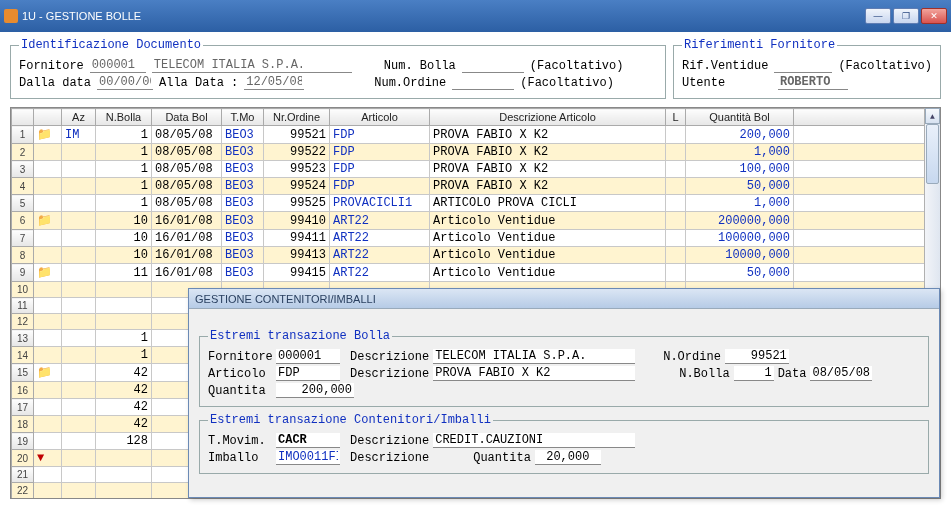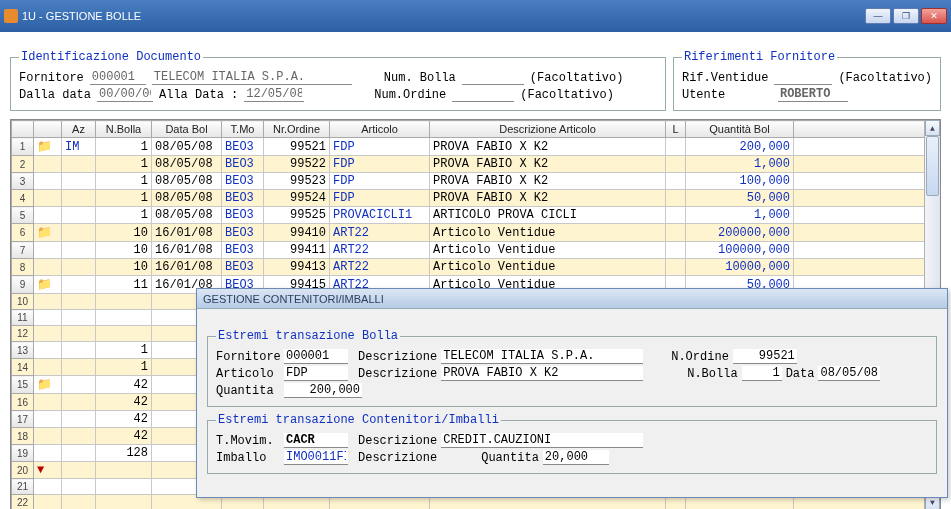--- a/index.html
+++ b/index.html
@@ -10,21 +10,21 @@
 .title-text { flex: 1; }
 .win-btns { display: flex; gap: 2px; }
 .win-btn { width: 26px; height: 16px; background: linear-gradient(#f0f4fb,#c8d6ef); border: 1px solid #5f7db3; border-radius: 2px; display:flex; align-items:center; justify-content:center; font-size:9px; color:#2a4880; cursor:pointer; }
 .win-btn.close { background: linear-gradient(#f2a49c,#d9534f); color:#fff; border-color:#a03028; }
 
 .content { padding: 6px 10px 0 10px; font-family: "Courier New", monospace; }
 
 fieldset { border: 1px solid #9aa; padding: 4px 8px 6px 8px; position: relative; }
 legend { color: #1030c0; font-size: 12px; padding: 0 2px; }
 
-.top-row { display: flex; gap: 7px; margin-top: 12px; }
+.top-row { display: flex; gap: 7px; }
 .box-ident { flex: 1; }
 .box-rif { width: 268px; }
 
 .fieldrow { display: flex; align-items: center; gap: 6px; margin: 2px 0; white-space: nowrap; }
 .lbl { color: #000; }
 .val-link { color: #1030c0; }
 .input { background: #fff; border: none; border-bottom: 1px solid #888; padding: 0 2px; height: 15px; font-family: inherit; font-size: 12px; }
 .input-ro { color: #666; }
 .facolt { color: #000; }
 
@@ -36,21 +36,21 @@
 .grid .rownum { background: linear-gradient(#fdfdfd,#e6e6e6); border:1px solid #aaa; text-align:center; font-family:Tahoma,sans-serif; font-size:10px; color:#444; }
 .grid .link { color: #1030c0; }
 .grid .num { text-align: right; }
 .folder { color: #d8a038; }
 .redmark { color: #c00000; font-size:10px;}
 
 .vscroll { position:absolute; right:0; top:0; bottom:0; width:16px; background: linear-gradient(90deg,#f2f4f8,#dfe6f0); border-left:1px solid #b0b0b0;}
 .vscroll .sbtn { height:16px; background:linear-gradient(#f6f9fd,#d7e2f1); border:1px solid #9ab; display:flex;align-items:center;justify-content:center; font-size:8px; color:#446;}
 .vscroll .thumb { position:absolute; top:16px; left:1px; right:1px; height:60px; background:linear-gradient(#e9f0fa,#c7d8ef); border:1px solid #9ab; border-radius:2px;}
 
-.dialog { position: absolute; left: 196px; top: 288px; width: 752px; height: 210px; background: #f0f0f0; border: 1px solid #6b8ab5; box-shadow: 2px 2px 5px rgba(0,0,0,0.2); }
+.dialog { position: absolute; left: 188px; top: 288px; width: 752px; height: 210px; background: #f0f0f0; border: 1px solid #6b8ab5; box-shadow: 2px 2px 5px rgba(0,0,0,0.2); }
 .dialog .dlg-title { background: linear-gradient(#dbe6f4,#b6cbe6); height: 20px; display:flex; align-items:center; padding:0 6px; font-family: Tahoma,sans-serif; font-size:11px; color:#2a4060; border-bottom:1px solid #9ab;}
 .dialog .dlg-body { padding: 20px 10px; }
 .dlg-body fieldset { margin-bottom: 6px; background:#f0f0f0; }
 .dlg-row { display:flex; align-items:center; gap:4px; margin:2px 0; white-space:nowrap; }
 .dlg-row .seg { display:inline-flex; align-items:center; gap:4px; }
 </style>
 </head>
 <body>
 
 <div class="titlebar">
@@ -522,18 +522,18 @@
       <div class="dlg-row">
         <span class="seg">
             <span class="lbl" style="width:64px">Imballo</span>
         <input class="input val-link" style="width: 64px; color: rgb(16, 48, 192);" value="IMO0011FI">
           </span>
         <span class="seg" style="margin-left:6px">
             <span class="lbl">Descrizione</span>
           </span>
         <span class="seg" style="margin-left:40px">
             <span class="lbl">Quantita</span>
-        <input class="input" style="width: 66px; text-align: left;" value="20,000">
+        <input class="input" style="width: 66px; text-align: center;" value="20,000">
           </span>
       </div>
     </fieldset>
   </div>
 </div>
 
 </body></html>

